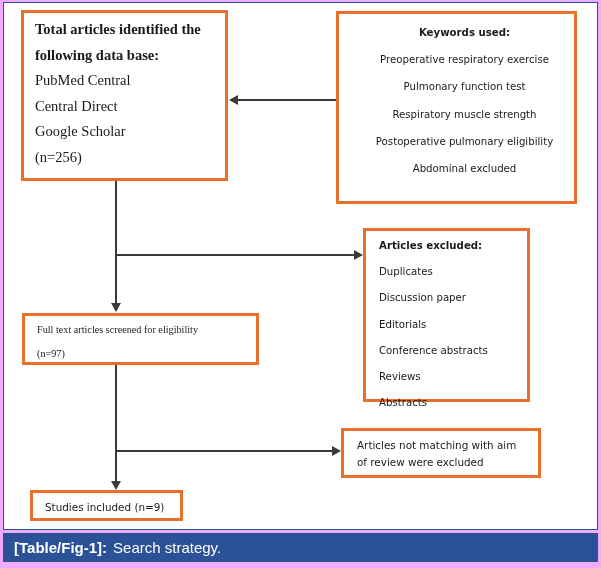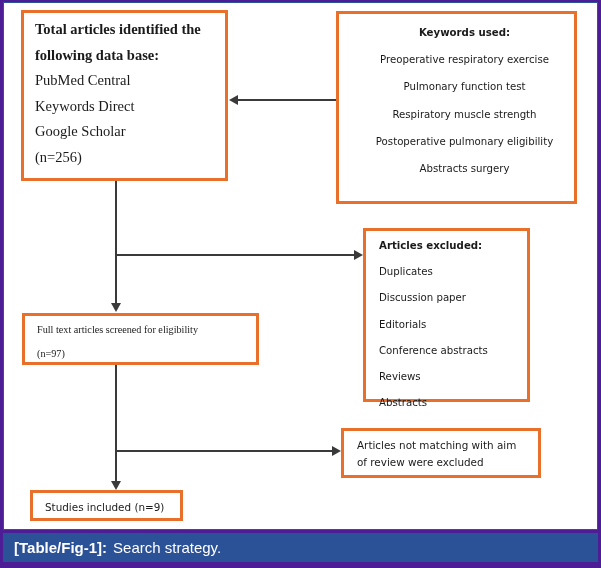--- a/index.html
+++ b/index.html
@@ -7,21 +7,21 @@
     padding: 0;
     background: #ffffff;
   }
   body {
     font-family: "Liberation Sans", sans-serif;
   }
   #figure-root {
     position: relative;
     width: 601px;
     height: 568px;
-    background: #4c1d95;
+    background: #f0abfc;
     overflow: hidden;
     box-sizing: border-box;
   }
   
   #canvas-frame {
     position: absolute;
     left: 3px;
     top: 2px;
     width: 595px;
     height: 528px;
@@ -194,32 +194,32 @@
 <div id="figure-root">
 
   <div id="canvas-frame"></div>
 
   <div class="node" id="box-sources">
     <div class="head">
       <div class="line">Total articles identified the</div>
       <div class="line">following data base:</div>
     </div>
     <div class="line">PubMed Central</div>
-    <div class="line">Keywords Direct</div>
+    <div class="line">Central Direct</div>
     <div class="line">Google Scholar</div>
     <div class="line">(n=256)</div>
   </div>
 
   <div class="node" id="box-keywords">
     <div class="head line">Keywords used:</div>
     <div class="line">Preoperative respiratory exercise</div>
     <div class="line">Pulmonary function test</div>
     <div class="line">Respiratory muscle strength</div>
     <div class="line">Postoperative pulmonary eligibility</div>
-    <div class="line">Abstracts surgery</div>
+    <div class="line">Abdominal excluded</div>
   </div>
 
   <div class="node" id="box-excluded">
     <div class="head line">Articles excluded:</div>
     <div class="line">Duplicates</div>
     <div class="line">Discussion paper</div>
     <div class="line">Editorials</div>
     <div class="line">Conference abstracts</div>
     <div class="line">Reviews</div>
     <div class="line">Abstracts</div>

